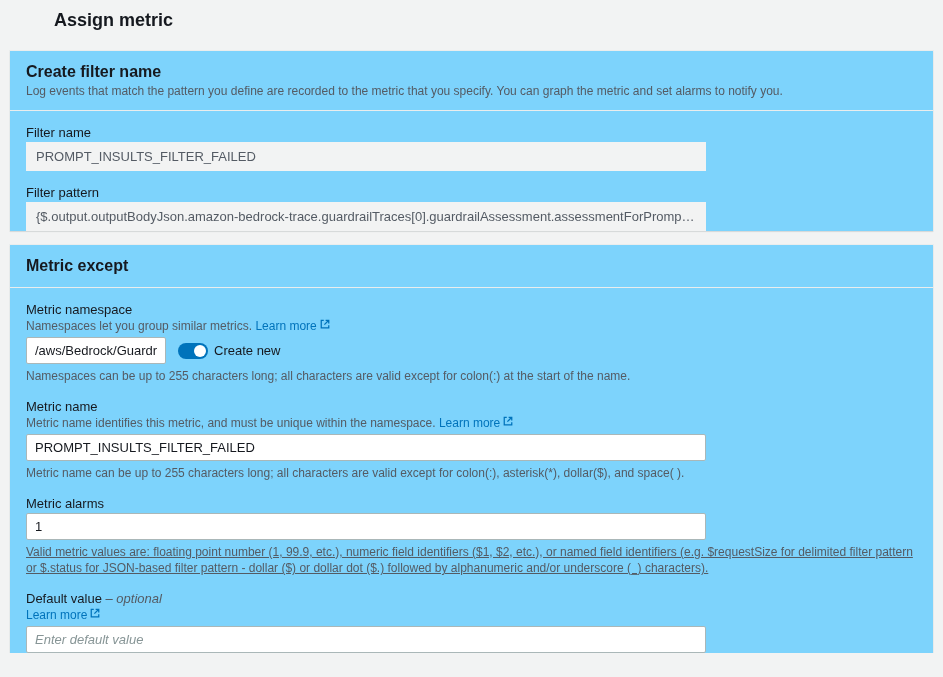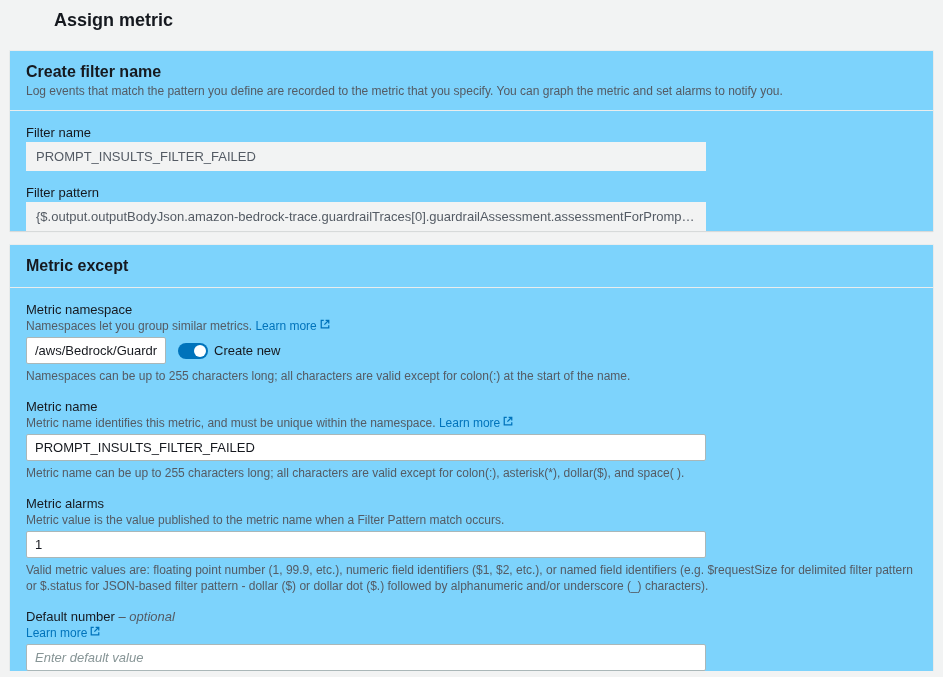--- a/index.html
+++ b/index.html
@@ -189,28 +189,27 @@
               <path d="M6 2H2v12h12v-4M9 2h5v5M14 2L7 9"></path>
             </svg>
         </a>
       </div>
       <input type="text" value="PROMPT_INSULTS_FILTER_FAILED" style="">
       <div class="field-constraint">Metric name can be up to 255 characters long; all characters are valid except for colon(:), asterisk(*), dollar($), and space( ).</div>
     </div>
 
     <div class="field">
       <div class="field-label">Metric alarms</div>
-      <div class="field-desc">Metric value is the value published to the metric name when a Filter Pattern match occurs.</div>
       <input type="text" value="1" style="">
-      <div class="field-constraint" style="max-width:900px;">Valid metric values are: floating point number (1, 99.9, etc.), numeric field identifiers ($1, $2, etc.), or named field identifiers (e.g. $requestSize for delimited filter pattern or $.status for JSON-based filter pattern - dollar ($) or dollar dot ($.) followed by alphanumeric and/or underscore (_) characters).</div>
+      <div class="field-constraint" style="max-width:900px;text-decoration:underline;">Valid metric values are: floating point number (1, 99.9, etc.), numeric field identifiers ($1, $2, etc.), or named field identifiers (e.g. $requestSize for delimited filter pattern or $.status for JSON-based filter pattern - dollar ($) or dollar dot ($.) followed by alphanumeric and/or underscore (_) characters).</div>
     </div>
 
     <div class="field">
       <div class="field-label">
-        <span>Default number</span><span class="optional"> – optional</span>
+        <span>Default value</span><span class="optional"> – optional</span>
       </div>
       <div class="field-desc">
         <a href="#" class="learn-more">
           <span>Learn more</span>
           <svg viewBox="0 0 16 16" fill="none" stroke="#0073bb" stroke-width="2">
               <path d="M6 2H2v12h12v-4M9 2h5v5M14 2L7 9"></path>
             </svg>
         </a>
       </div>
       <input type="text" placeholder="Enter default value" style="">

